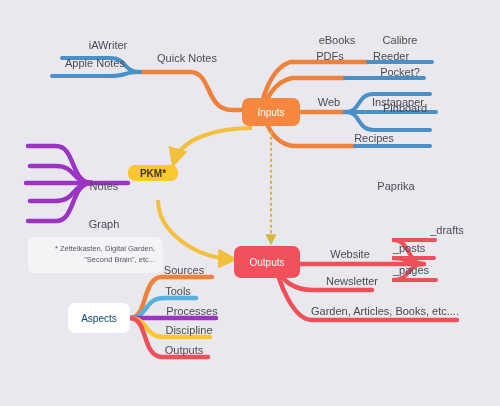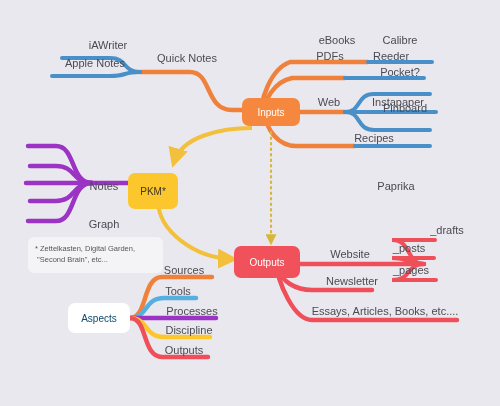--- a/index.html
+++ b/index.html
@@ -105,33 +105,33 @@
     <path d="M252,128 C222,128 182,136 174,162" stroke="#f3c03b" stroke-width="4" marker-end="url(#ar-solid)"></path>
     <path d="M158,200 C158,232 196,258 232,259" stroke="#f3c03b" stroke-width="4" marker-end="url(#ar-solid)"></path>
     <path d="M271,132 L271,242" stroke="#d8b63a" stroke-width="2.2" stroke-dasharray="1.5 4" stroke-linecap="round" marker-end="url(#ar-dot)"></path>
   </g>
 </svg>
 
 <div class="node node-inputs" style="left:242px;top:98px;width:58px;height:28px;">
   <span>Inputs</span>
 </div>
 
-<div class="node node-pkm" style="left:128px;top:173px;width:50px;height:36px;">
+<div class="node node-pkm" style="left:128px;top:165px;width:50px;height:16px;font-weight:bold;">
   <span>PKM*</span>
 </div>
 
 <div class="node node-outputs" style="left:234px;top:246px;width:66px;height:32px;">
   <span>Outputs</span>
 </div>
 
 <div class="node node-aspects" style="left:68px;top:303px;width:62px;height:30px;">
   <span>Aspects</span>
 </div>
 
-<div class="node node-note" style="left:28px;top:237px;width:135px;">
+<div class="node node-note" style="left:28px;top:237px;width:135px;text-align:right;">
   <span class="lbl-2l">* Zettelkasten, Digital Garden,
  "Second Brain", etc...</span>
 </div>
 
 <div class="lbl c" style="left:187px;top:52px;">Quick Notes</div>
 <div class="lbl c" style="left:108px;top:39px;">iAWriter</div>
 <div class="lbl c" style="left:95px;top:57px;">Apple Notes</div>
 
 <div class="lbl c" style="left:337px;top:34px;">eBooks</div>
 <div class="lbl c" style="left:400px;top:34px;">Calibre</div>
@@ -150,19 +150,19 @@
 <div class="lbl c lbl-2l" style="left:104px;top:155px;text-align:center;">
   <div>Notes</div>
   <div>Graph</div>
 </div>
 
 <div class="lbl c" style="left:350px;top:248px;">Website</div>
 <div class="lbl c" style="left:411px;top:224px;margin-left:36px;">_drafts</div>
 <div class="lbl c" style="left:409px;top:242px;">_posts</div>
 <div class="lbl c" style="left:411px;top:264px;">_pages</div>
 <div class="lbl c" style="left:352px;top:275px;">Newsletter</div>
-<div class="lbl c" style="left:385px;top:305px;">Essays, Articles, Books, etc....</div>
+<div class="lbl c" style="left:385px;top:305px;">Garden, Articles, Books, etc....</div>
 
 <div class="lbl c" style="left:184px;top:264px;">Sources</div>
 <div class="lbl c" style="left:178px;top:285px;">Tools</div>
 <div class="lbl c" style="left:192px;top:305px;">Processes</div>
 <div class="lbl c" style="left:189px;top:324px;text-align:right;">Discipline</div>
 <div class="lbl c" style="left:184px;top:344px;">Outputs</div>
 
 </body></html>

